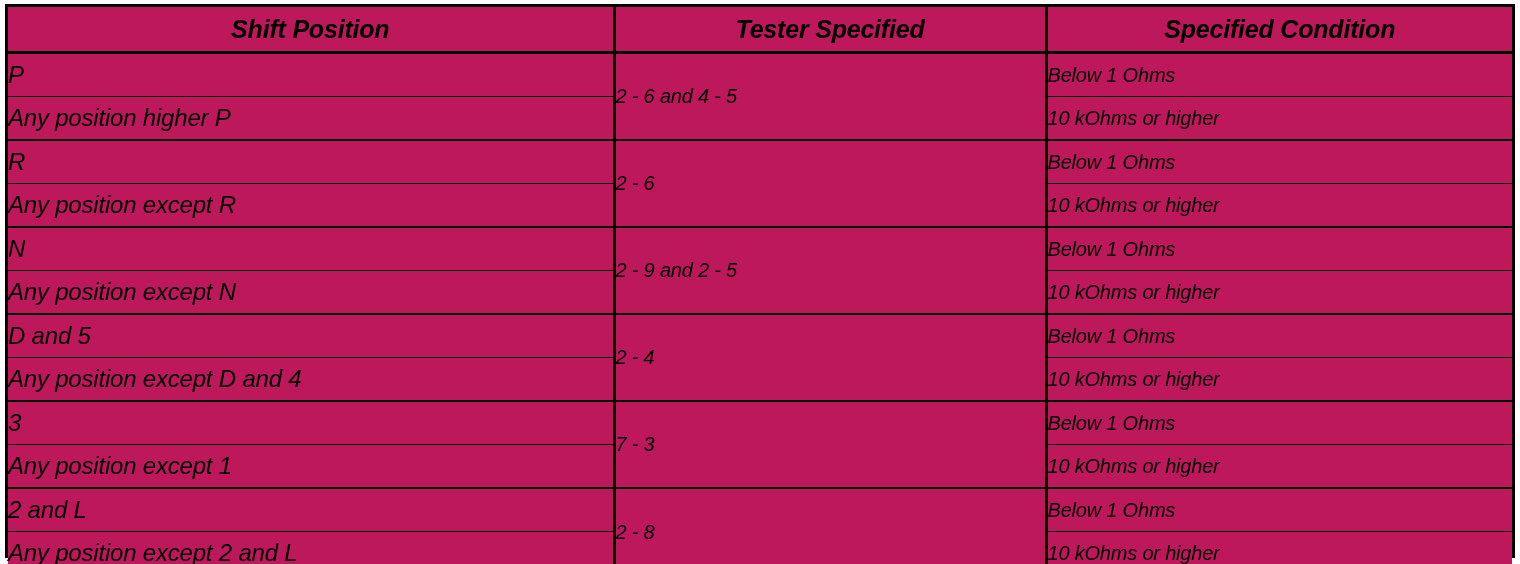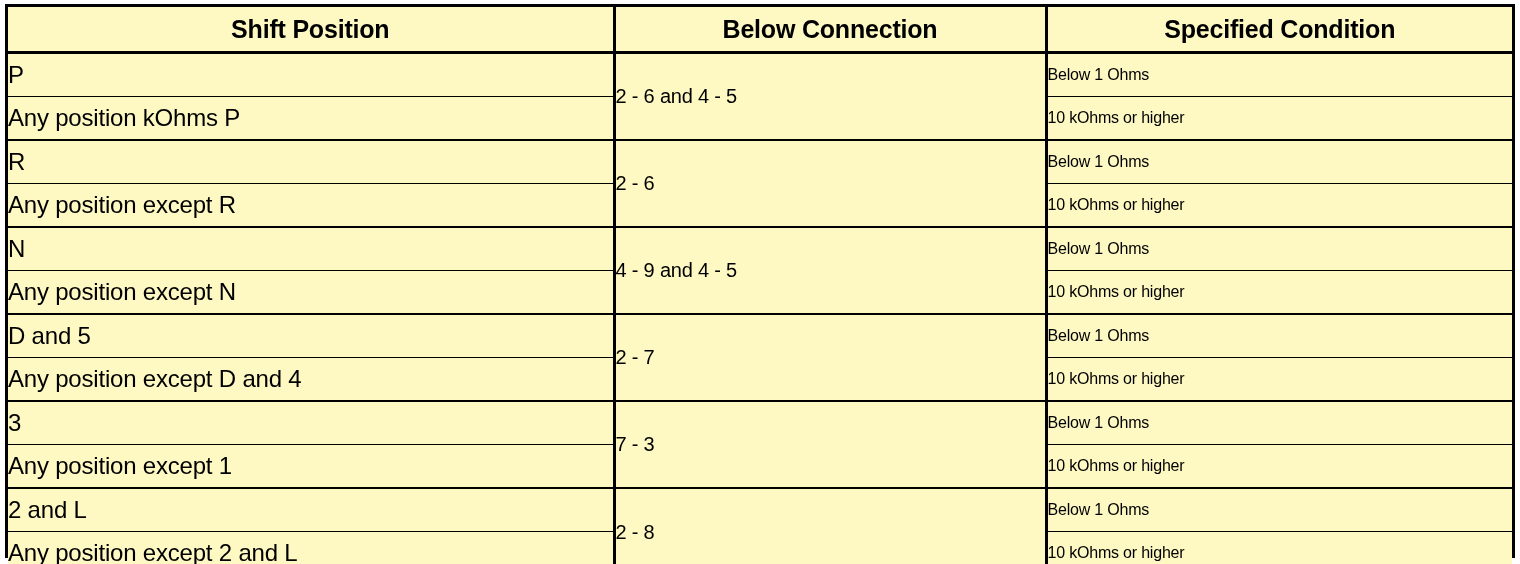--- a/index.html
+++ b/index.html
@@ -37,21 +37,22 @@
   
   col.col-shift   { width: 606px; }
   col.col-tester  { width: 432px; }
   col.col-cond    { width: 466px; }
 
   table.spec-table th,
   table.spec-table td {
     padding: 0;
     margin: 0;
     vertical-align: middle;
-    background: #fef9c3;
+    background: #be185d;
+    font-style: italic;
   }
 
   
   tr.header-row th {
     height: 44px;
     font-size: 25px;
     font-weight: bold;
     text-align: center;
     letter-spacing: -0.2px;
     border-bottom: 3px solid #000000;
@@ -75,21 +76,21 @@
     font-size: 20px;
     text-align: left;
     padding-left: 8px;
     letter-spacing: -0.2px;
     border-right: 3px solid #000000;
     border-bottom: 2px solid #000000;
     vertical-align: middle;
   }
   td.cond-cell {
     height: 42px;
-    font-size: 16px;
+    font-size: 20px;
     text-align: left;
     padding-left: 8px;
     letter-spacing: -0.2px;
     border-bottom: 1px solid #000000;
   }
 
   
   tr.group-end td.shift-cell,
   tr.group-end td.cond-cell {
     border-bottom: 2px solid #000000;
@@ -106,55 +107,55 @@
 <div class="table-wrap">
   <table class="spec-table">
     <colgroup>
       <col class="col-shift">
       <col class="col-tester">
       <col class="col-cond">
     </colgroup>
     <thead>
       <tr class="header-row">
         <th>Shift Position</th>
-        <th>Below Connection</th>
+        <th>Tester Specified</th>
         <th>Specified Condition</th>
       </tr>
     </thead>
     <tbody id="table-body">
         <tr>
           <td class="shift-cell">P</td>
           <td class="tester-cell" rowspan="2">2 - 6 and 4 - 5</td>
           <td class="cond-cell">Below 1 Ohms</td>
         </tr>
         <tr class="group-end">
-          <td class="shift-cell">Any position kOhms P</td>
+          <td class="shift-cell">Any position higher P</td>
           <td class="cond-cell">10 kOhms or higher</td>
         </tr>
         <tr>
           <td class="shift-cell">R</td>
           <td class="tester-cell" rowspan="2">2 - 6</td>
           <td class="cond-cell">Below 1 Ohms</td>
         </tr>
         <tr class="group-end">
           <td class="shift-cell">Any position except R</td>
           <td class="cond-cell">10 kOhms or higher</td>
         </tr>
         <tr>
           <td class="shift-cell">N</td>
-          <td class="tester-cell" rowspan="2">4 - 9 and 4 - 5</td>
+          <td class="tester-cell" rowspan="2">2 - 9 and 2 - 5</td>
           <td class="cond-cell">Below 1 Ohms</td>
         </tr>
         <tr class="group-end">
           <td class="shift-cell">Any position except N</td>
           <td class="cond-cell">10 kOhms or higher</td>
         </tr>
         <tr>
           <td class="shift-cell">D and 5</td>
-          <td class="tester-cell" rowspan="2">2 - 7</td>
+          <td class="tester-cell" rowspan="2">2 - 4</td>
           <td class="cond-cell">Below 1 Ohms</td>
         </tr>
         <tr class="group-end">
           <td class="shift-cell">Any position except D and 4</td>
           <td class="cond-cell">10 kOhms or higher</td>
         </tr>
         <tr>
           <td class="shift-cell">3</td>
           <td class="tester-cell" rowspan="2">7 - 3</td>
           <td class="cond-cell">Below 1 Ohms</td>

